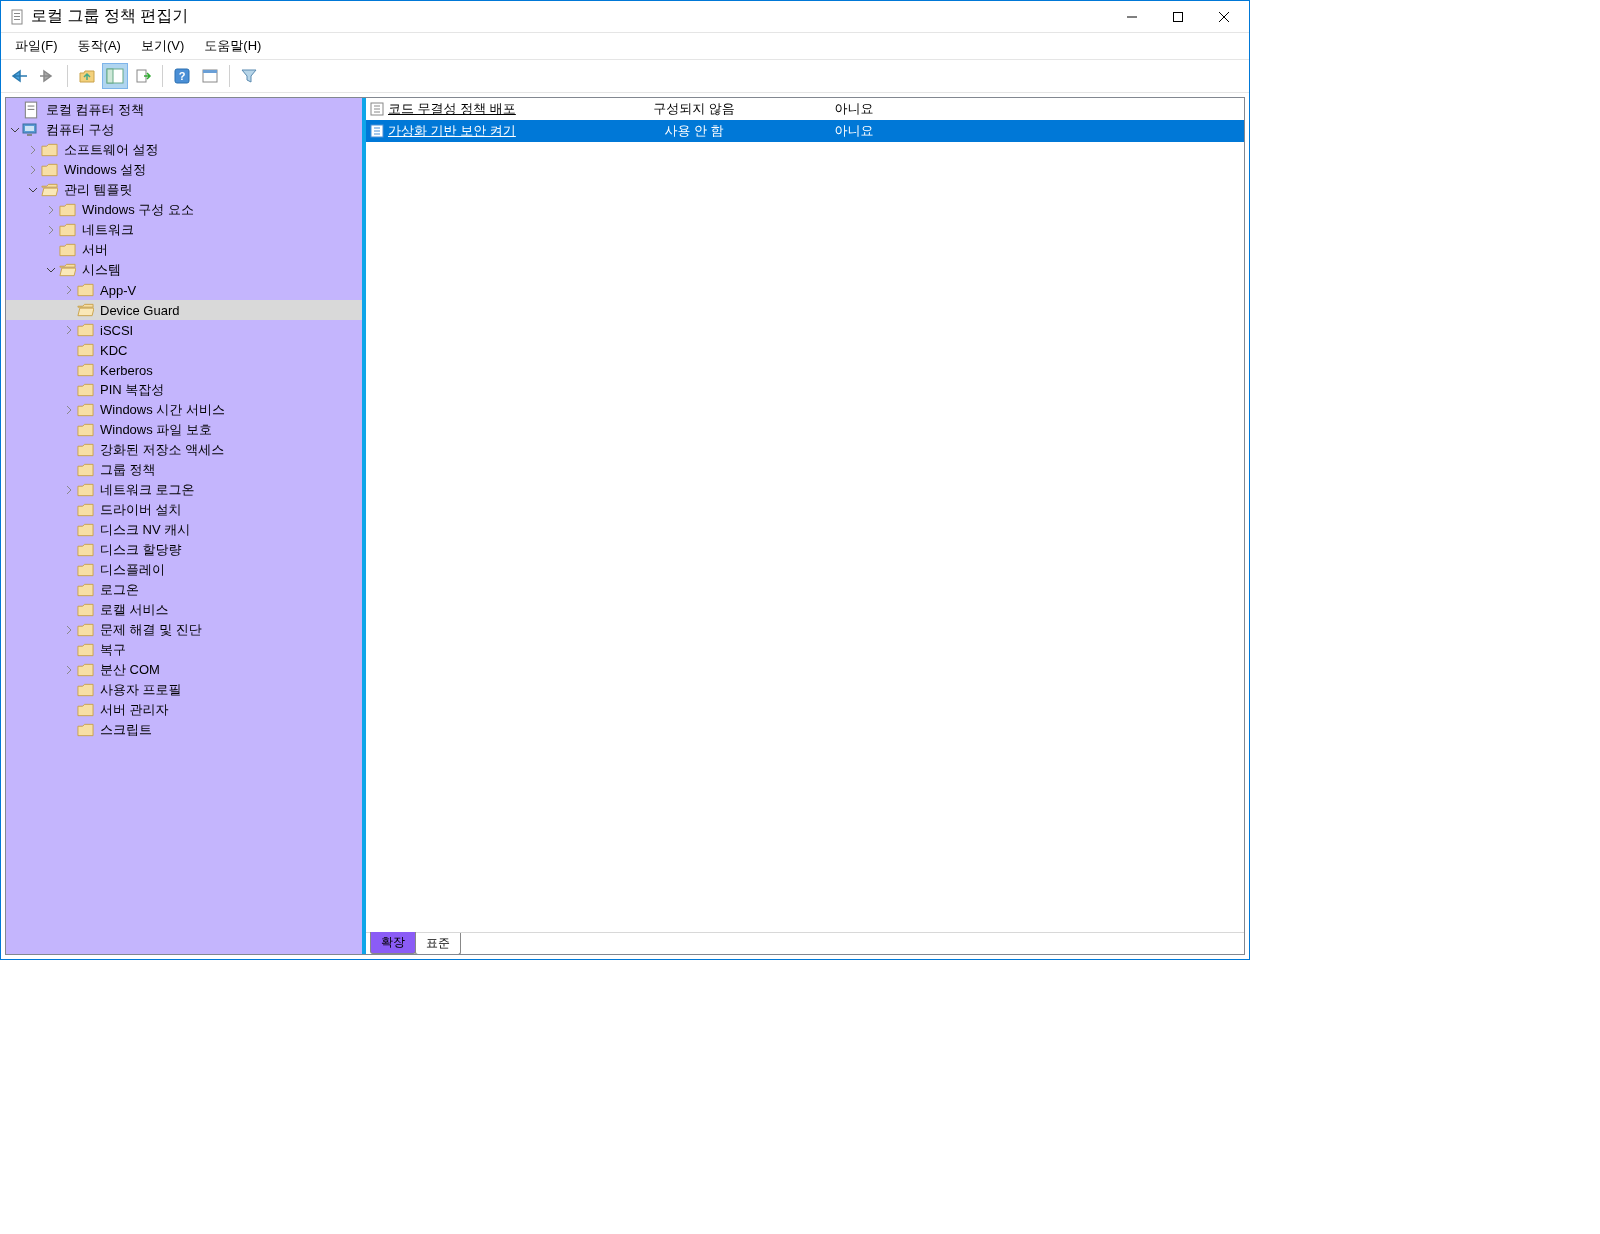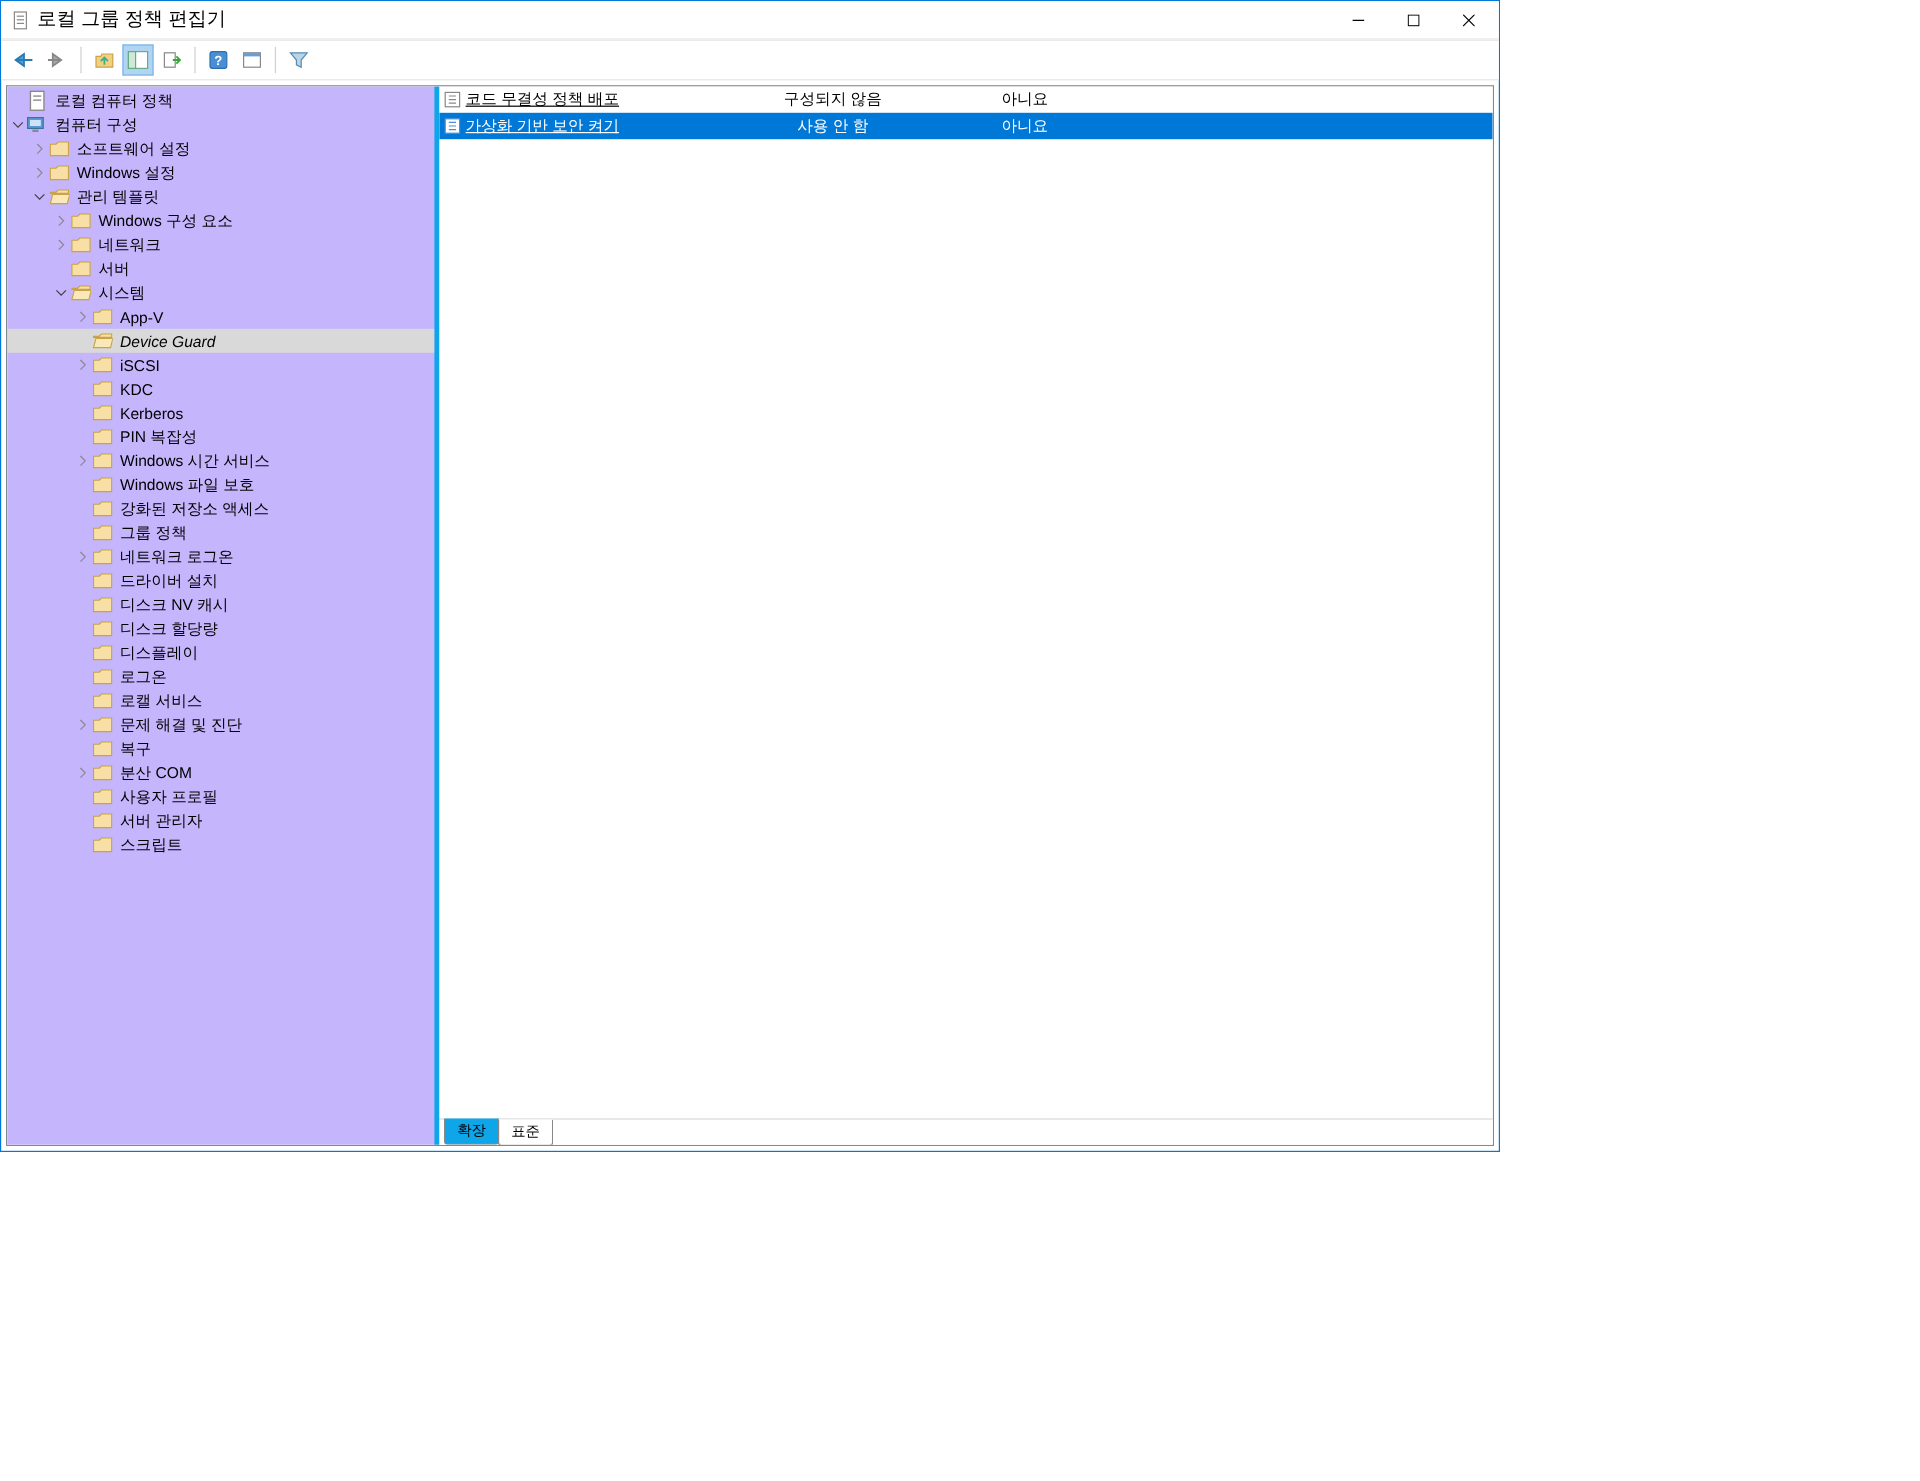--- a/index.html
+++ b/index.html
@@ -18,21 +18,21 @@
     .toolbar { height: 34px; display: flex; align-items: center; padding: 0 6px; gap: 2px; border-top: 1px solid #e5e5e5; border-bottom: 1px solid #e5e5e5; background: #fff; }
     .toolbar-sep { width: 1px; height: 22px; background: #d0d0d0; margin: 0 4px; }
     .tbtn { width: 26px; height: 26px; display: flex; align-items: center; justify-content: center; border: 1px solid transparent; cursor: pointer; }
     .tbtn.pressed { border: 1px solid #7eb4ea; background: #b0d5f0; }
     
     .main-area { flex: 1; display: flex; border: 1px solid #828790; margin: 4px; overflow: hidden; }
     
     .tree-pane { width: 360px; border-right: 4px solid #0ea5e9; overflow-y: scroll; overflow-x: hidden; background: #c4b5fd; position: relative; }
     .tree { padding: 2px 0; }
     .tree-row { display: flex; align-items: center; height: 20px; font-size: 13px; white-space: nowrap; cursor: default; padding-right: 8px; }
-    .tree-row.selected { background: #d9d9d9; font-style: italic; }
+    .tree-row.selected { background: #d9d9d9; }
     .tree-row.selected .tree-label { background: #d9d9d9; }
     .expander { width: 14px; height: 14px; display: flex; align-items: center; justify-content: center; cursor: pointer; flex-shrink: 0; }
     .tree-icon { width: 18px; height: 16px; margin-right: 4px; flex-shrink: 0; display: flex; align-items: center; justify-content: center; }
     .tree-label { padding: 1px 2px; }
     
     .detail-pane { flex: 1; display: flex; flex-direction: column; background: #fff; }
     .detail-header { display: flex; border-bottom: 1px solid #d8d8d8; height: 24px; }
     .col-head { padding: 4px 8px; border-right: 1px solid #e5e5e5; font-size: 13px; background: #fff; cursor: pointer; }
     .col-setting { width: 248px; }
     .col-state { width: 160px; text-align: center; }
@@ -40,21 +40,21 @@
     
     .detail-list { flex: 1; overflow: auto; }
     .list-row { display: flex; height: 22px; align-items: center; font-size: 13px; cursor: default; }
     .list-row.selected { background: #0078d7; color: #fff; }
     .cell-icon { width: 18px; display: flex; align-items: center; justify-content: center; margin-left: 2px; }
     .cell-setting { width: 228px; padding-left: 2px; white-space: nowrap; overflow: hidden; text-decoration: underline; }
     .cell-state { width: 160px; text-align: center; }
     .cell-desc { width: 160px; text-align: center; }
     
     .detail-tabs { height: 22px; display: flex; align-items: flex-end; padding-left: 4px; background: #fff; border-top: 1px solid #d8d8d8; }
-    .tab { padding: 2px 10px; border: 1px solid #888; border-top: none; font-size: 12px; cursor: pointer; background: #0ea5e9; position: relative; border-radius: 0 0 3px 3px; }
+    .tab { padding: 2px 10px; border: 1px solid #888; border-top: none; font-size: 12px; cursor: pointer; background: #8b5cf6; position: relative; border-radius: 0 0 3px 3px; }
     .tab.active { background: #fff; margin-bottom: -1px; }
     .tab + .tab { margin-left: -1px; }
     
     .statusbar { height: 24px; padding: 2px 8px; font-size: 13px; border-top: 1px solid #e5e5e5; background: #fff; display: flex; align-items: center; }
     
     
     .tree-pane::-webkit-scrollbar { width: 17px; }
     .tree-pane::-webkit-scrollbar-track { background: #f0f0f0; }
     .tree-pane::-webkit-scrollbar-thumb { background: #c0c0c0; }
     .tree-pane::-webkit-scrollbar-button { background: #f0f0f0; height: 17px; }
@@ -89,20 +89,26 @@
         </div>
       <div class="titlebar-btn close">
           <svg width="10" height="10">
             <line x1="0" y1="0" x2="10" y2="10" stroke="#000"></line>
             <line x1="10" y1="0" x2="0" y2="10" stroke="#000"></line>
           </svg>
         </div>
     </div>
   </div>
 
+  <div class="menubar">
+    <div class="menu-item"><span>파일(F)</span></div>
+    <div class="menu-item"><span>동작(A)</span></div>
+    <div class="menu-item"><span>보기(V)</span></div>
+    <div class="menu-item"><span>도움말(H)</span></div>
+  </div>
 
   <div class="toolbar">
     <div class="tbtn">
         <svg width="18" height="14">
           <path d="M9 2 L2 7 L9 12 Z M2 7 L16 7" fill="#4aa3df" stroke="#2a7ab0" stroke-width="1.5"></path>
         </svg>
       </div>
     <div class="tbtn">
         <svg width="18" height="14">
           <path d="M5 2 L12 7 L5 12 Z M12 7 L1 7" fill="#aaa" stroke="#888" stroke-width="1.5"></path>

